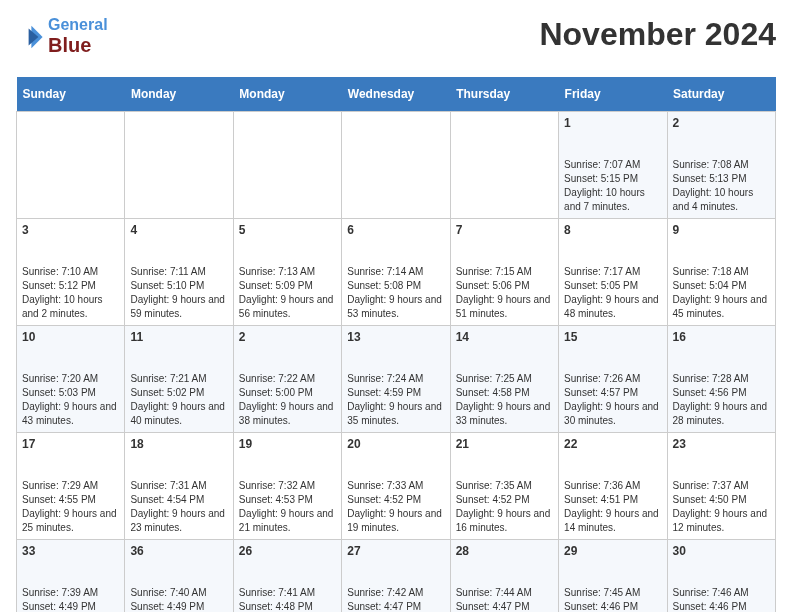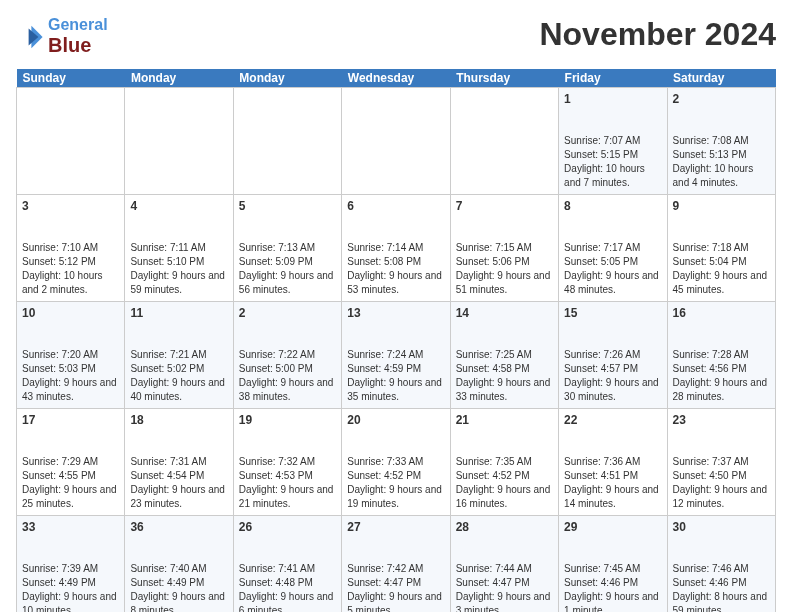--- a/index.html
+++ b/index.html
@@ -7,21 +7,21 @@
       font-family: Arial, sans-serif;
       background: #fff;
       width: 792px;
       min-height: 612px;
       padding: 16px;
     }
     .header-area {
       display: flex;
       justify-content: space-between;
       align-items: flex-start;
-      margin-bottom: 12px;
+      margin-bottom: 20px;
     }
     .logo {
       display: flex;
       align-items: center;
       gap: 4px;
     }
     .logo-icon {
       width: 28px;
       height: 28px;
     }
@@ -39,21 +39,21 @@
     }
     table {
       width: 100%;
       border-collapse: collapse;
       font-size: 11px;
     }
     thead tr th {
       background-color: #3a7abf;
       color: #fff;
       text-align: left;
-      padding: 2px 6px;
+      padding: 10px 6px;
       font-size: 12px;
       font-weight: bold;
     }
     tbody tr td {
       border: 1px solid #ccc;
       vertical-align: top;
       padding: 4px 5px;
       height: 80px;
       width: calc(100% / 7);
       color: #333;

